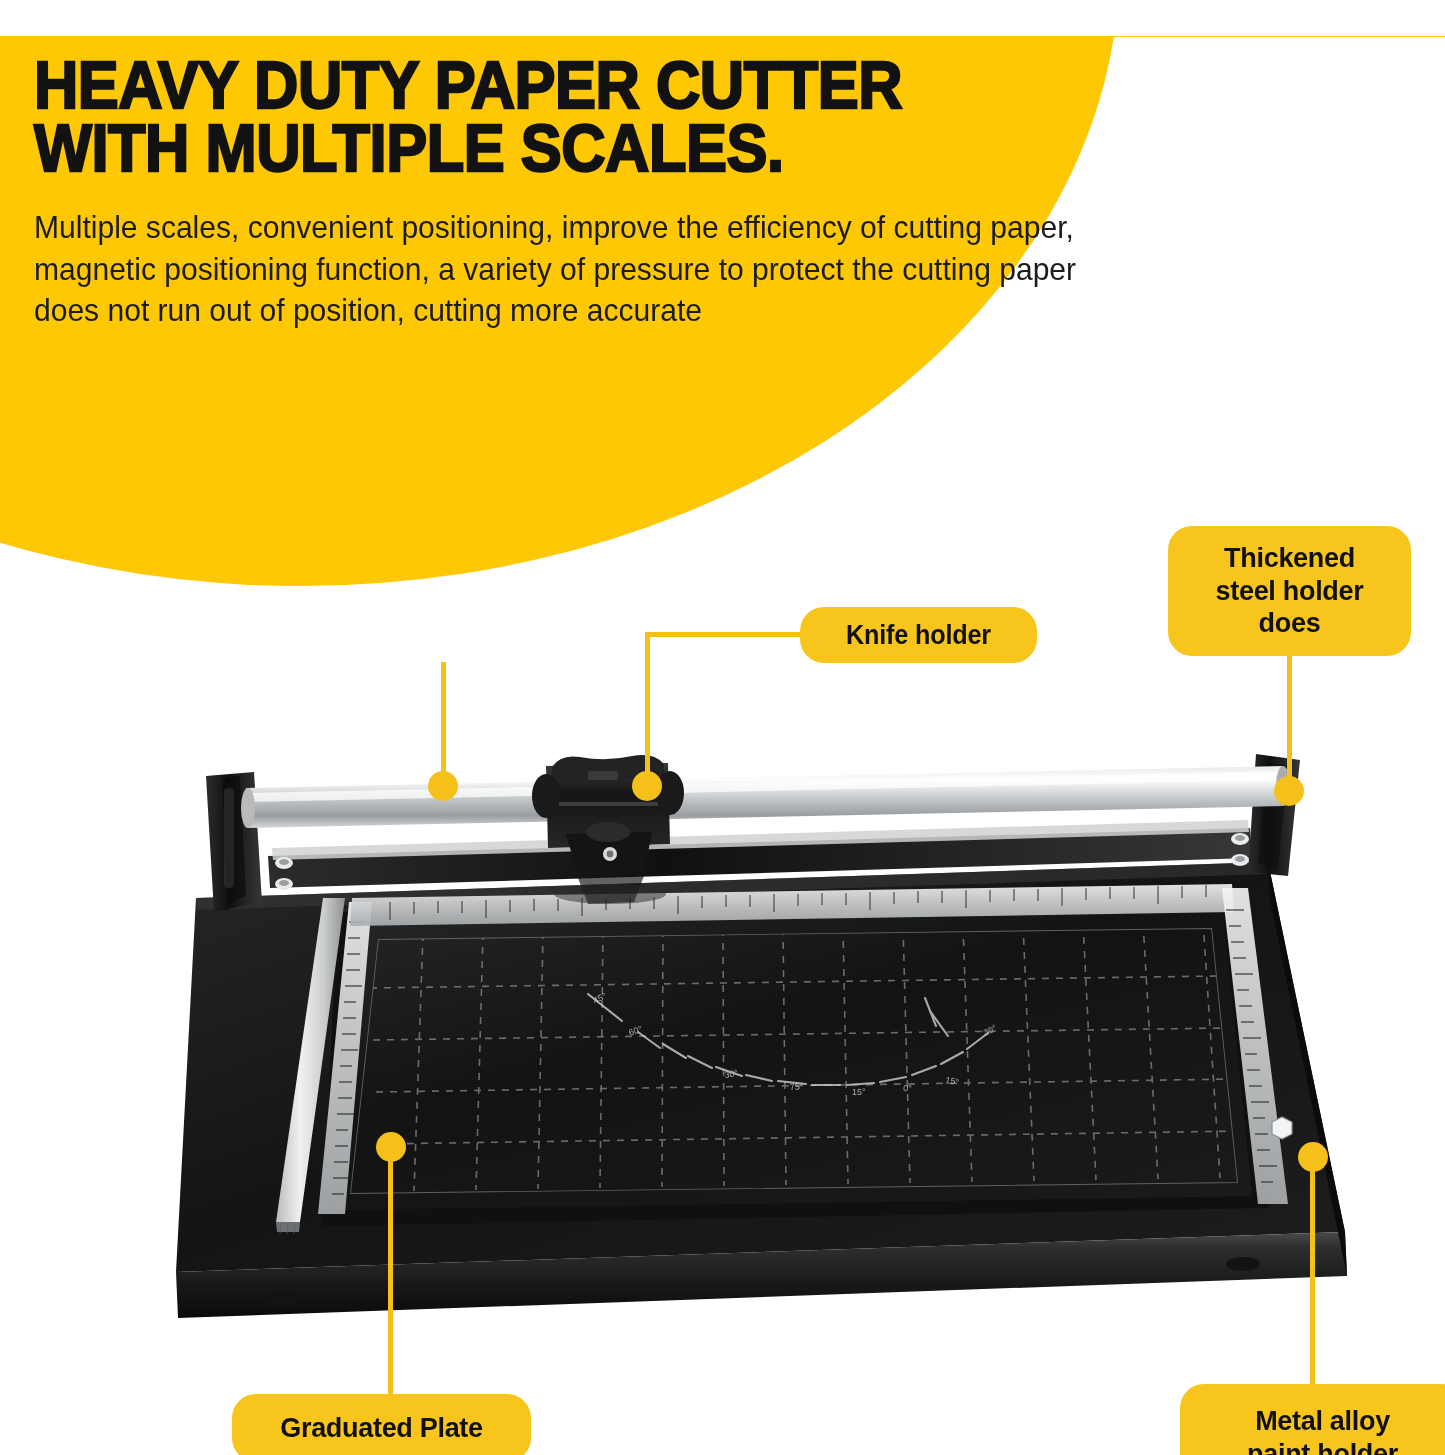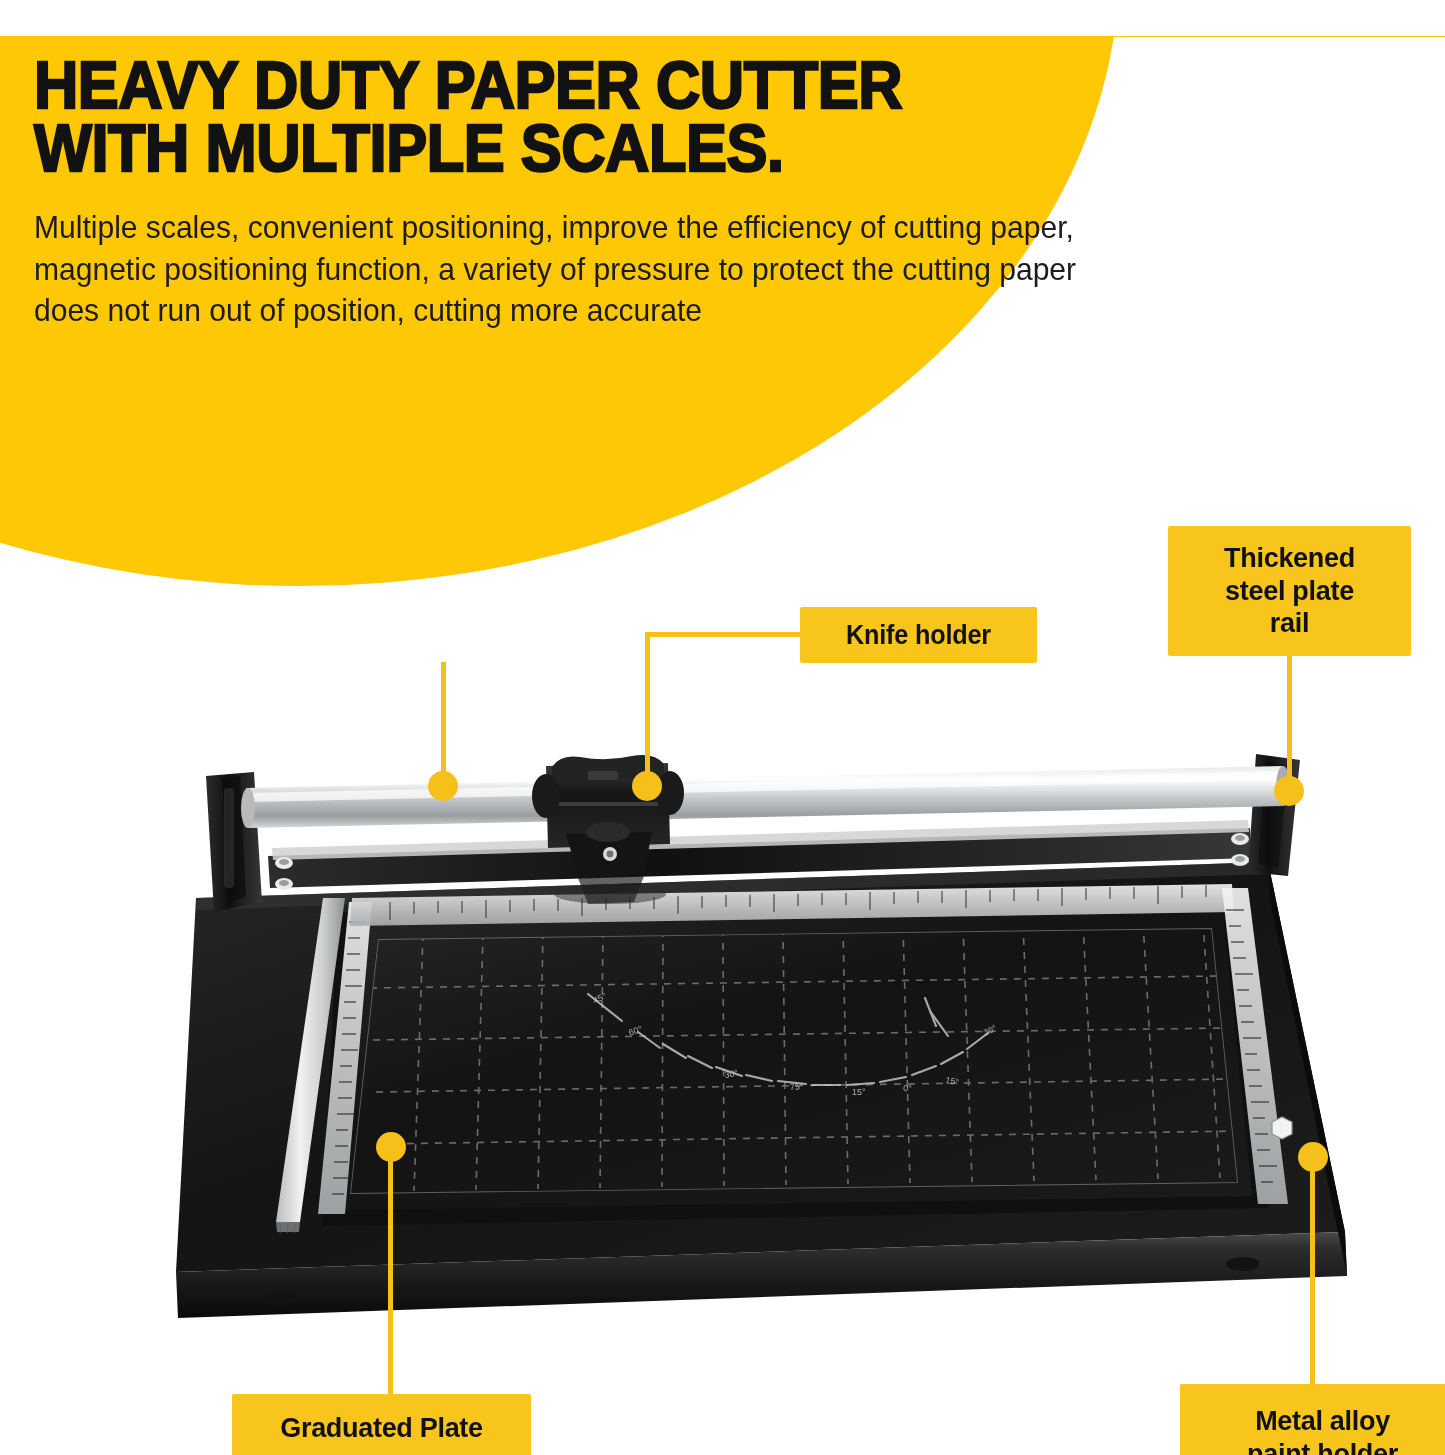--- a/index.html
+++ b/index.html
@@ -71,21 +71,21 @@
     max-width: 1390px;
     transform: scaleX(0.985);
     transform-origin: left top;
   }
   .subcopy span { display: block; white-space: nowrap; }
 
   
   .callout {
     position: absolute;
     background: #F7C51B;
-    border-radius: 2px;
+    border-radius: 24px;
     color: #111111;
     font-family: "Liberation Sans", sans-serif;
     font-weight: bold;
     text-align: center;
     display: flex;
     flex-direction: column;
     align-items: center;
     justify-content: center;
     z-index: 20;
     box-sizing: border-box;
@@ -495,22 +495,22 @@
   <div class="conn-line" style="left:1310px; top:1118px; width:5px; height:232px;"></div>
   <div class="conn-dot" style="left:1298px; top:1106px; width:30px; height:30px;"></div>
 
 
   <div class="callout callout-condensed" id="callout-knife-holder">
     <span>Knife holder</span>
   </div>
 
   <div class="callout callout-round" id="callout-steel-plate">
     <span>Thickened</span>
-    <span>steel plate</span>
-    <span>rail</span>
+    <span>steel holder</span>
+    <span>does</span>
   </div>
 
   <div class="callout callout-round" id="callout-graduated-plate">
     <span>Graduated Plate</span>
   </div>
 
   <div class="callout callout-round" id="callout-paint-panel">
     <span>Metal alloy</span>
     <span>paint holder</span>
   </div>

